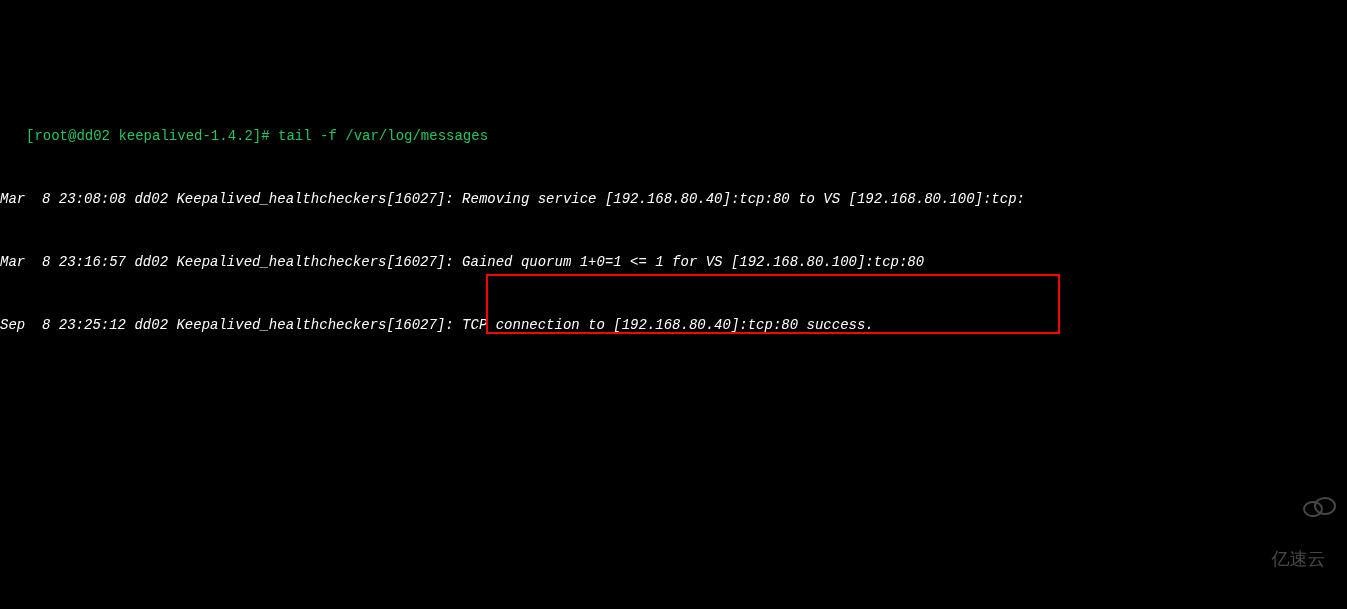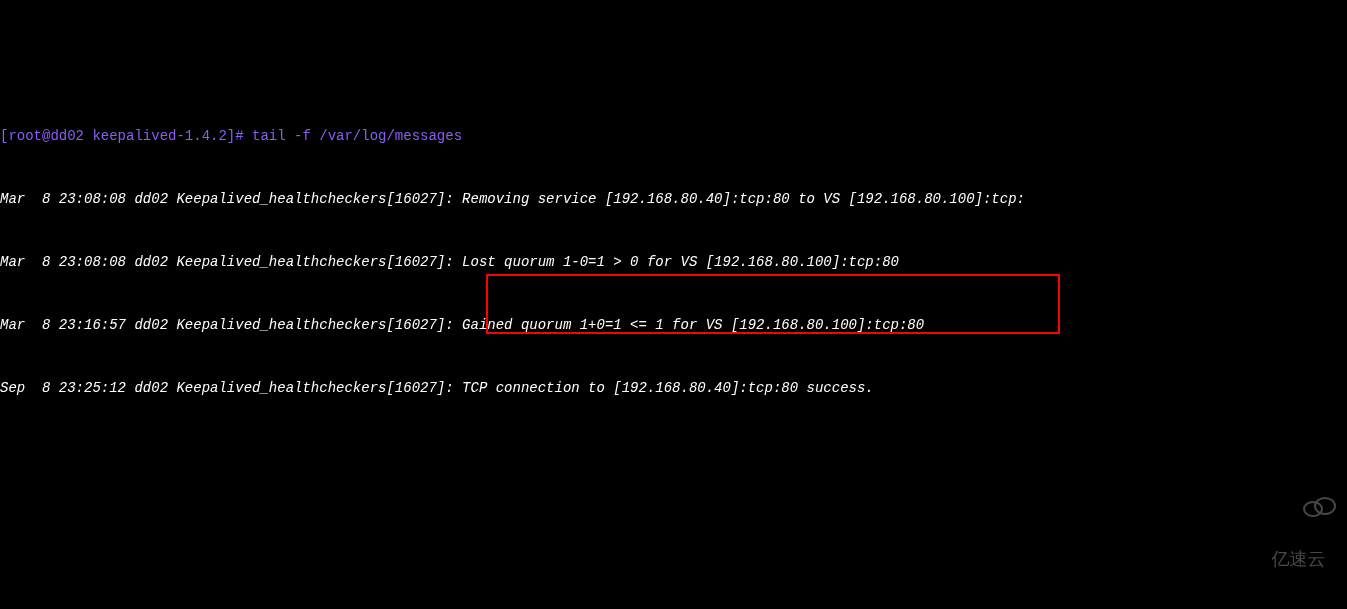--- a/index.html
+++ b/index.html
@@ -16,21 +16,22 @@
       width: 1347px;
       height: 609px;
       overflow: hidden;
       position: relative;
       white-space: pre;
     }
     .terminal {
       padding: 0;
     }
     .prompt-line {
-      color: #8b5cf6;
+      color: #22c55e;
+      padding-left: 26px;
     }
     .log-line {
       color: #ffffff;
       font-style: italic;
     }
     .highlight-box {
       position: absolute;
       border: 2px solid #ff0000;
       pointer-events: none;
     }
@@ -54,21 +55,20 @@
     }
   </style>
 </head>
 <body>
 
 
 
 <div class="terminal">
   <div class="prompt-line">[root@dd02 keepalived-1.4.2]# tail -f /var/log/messages</div>
   <div class="log-line">Mar  8 23:08:08 dd02 Keepalived_healthcheckers[16027]: Removing service [192.168.80.40]:tcp:80 to VS [192.168.80.100]:tcp:</div>
-  <div class="log-line">Mar  8 23:08:08 dd02 Keepalived_healthcheckers[16027]: Lost quorum 1-0=1 &gt; 0 for VS [192.168.80.100]:tcp:80</div>
   <div class="log-line">Mar  8 23:16:57 dd02 Keepalived_healthcheckers[16027]: Gained quorum 1+0=1 &lt;= 1 for VS [192.168.80.100]:tcp:80</div>
   <div class="log-line">Sep  8 23:25:12 dd02 Keepalived_healthcheckers[16027]: TCP connection to [192.168.80.40]:tcp:80 success.</div>
   
   
   
   
   
   
   
   

